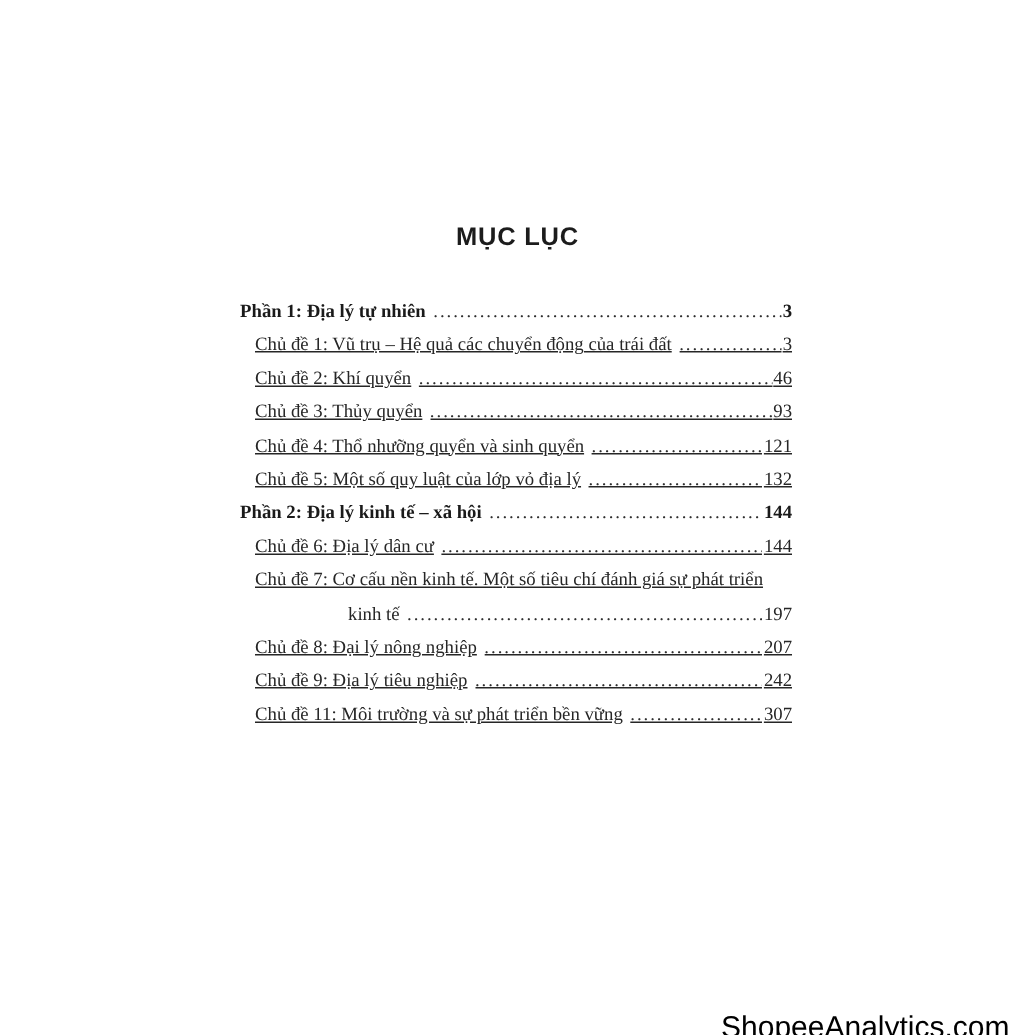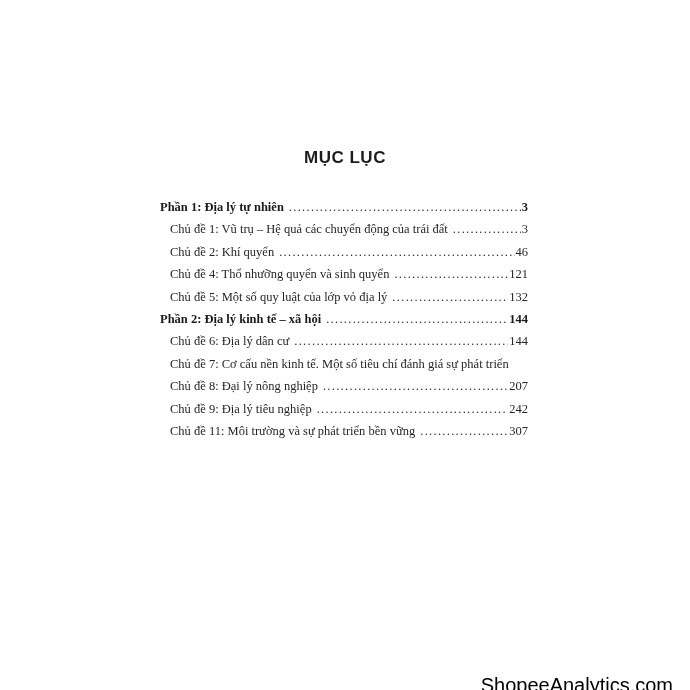--- a/index.html
+++ b/index.html
@@ -38,21 +38,21 @@
     color: #262626;
   }
 
   .row {
     display: flex;
     align-items: flex-start;
     height: 22.4px;
     line-height: 22.4px;
   }
   .row.section { font-weight: bold; color: #1a1a1a; }
-  .row.topic   { padding-left: 10px; }
+  .row.topic   { padding-left: 10px; text-decoration: underline; }
   .row.cont    { padding-left: 72px; }
 
   .label { white-space: nowrap; flex: none; }
 
   .leader {
     flex: 1;
     overflow: hidden;
     white-space: nowrap;
     margin-left: 5px;
     margin-right: 1px;
@@ -102,20 +102,25 @@
       <span class="leader"></span>
       <span class="pg">3</span>
     </div>
 
     <div class="row topic">
       <span class="label">Chủ đề 2: Khí quyển</span>
       <span class="leader"></span>
       <span class="pg">46</span>
     </div>
 
+    <div class="row topic">
+      <span class="label">Chủ đề 3: Thủy quyển</span>
+      <span class="leader"></span>
+      <span class="pg">93</span>
+    </div>
 
     <div class="row topic">
       <span class="label">Chủ đề 4: Thổ nhưỡng quyển và sinh quyển</span>
       <span class="leader"></span>
       <span class="pg">121</span>
     </div>
 
     <div class="row topic">
       <span class="label">Chủ đề 5: Một số quy luật của lớp vỏ địa lý</span>
       <span class="leader"></span>
@@ -133,20 +138,25 @@
       <span class="leader"></span>
       <span class="pg">144</span>
     </div>
 
     <div class="row topic noleader">
       <span class="label">Chủ đề 7: Cơ cấu nền kinh tế. Một số tiêu chí đánh giá sự phát triển</span>
       <span class="leader"></span>
       <span class="pg"></span>
     </div>
 
+    <div class="row cont">
+      <span class="label">kinh tế</span>
+      <span class="leader"></span>
+      <span class="pg">197</span>
+    </div>
 
     <div class="row topic">
       <span class="label">Chủ đề 8: Đại lý nông nghiệp</span>
       <span class="leader"></span>
       <span class="pg">207</span>
     </div>
 
     <div class="row topic">
       <span class="label">Chủ đề 9: Địa lý tiêu nghiệp</span>
       <span class="leader"></span>

